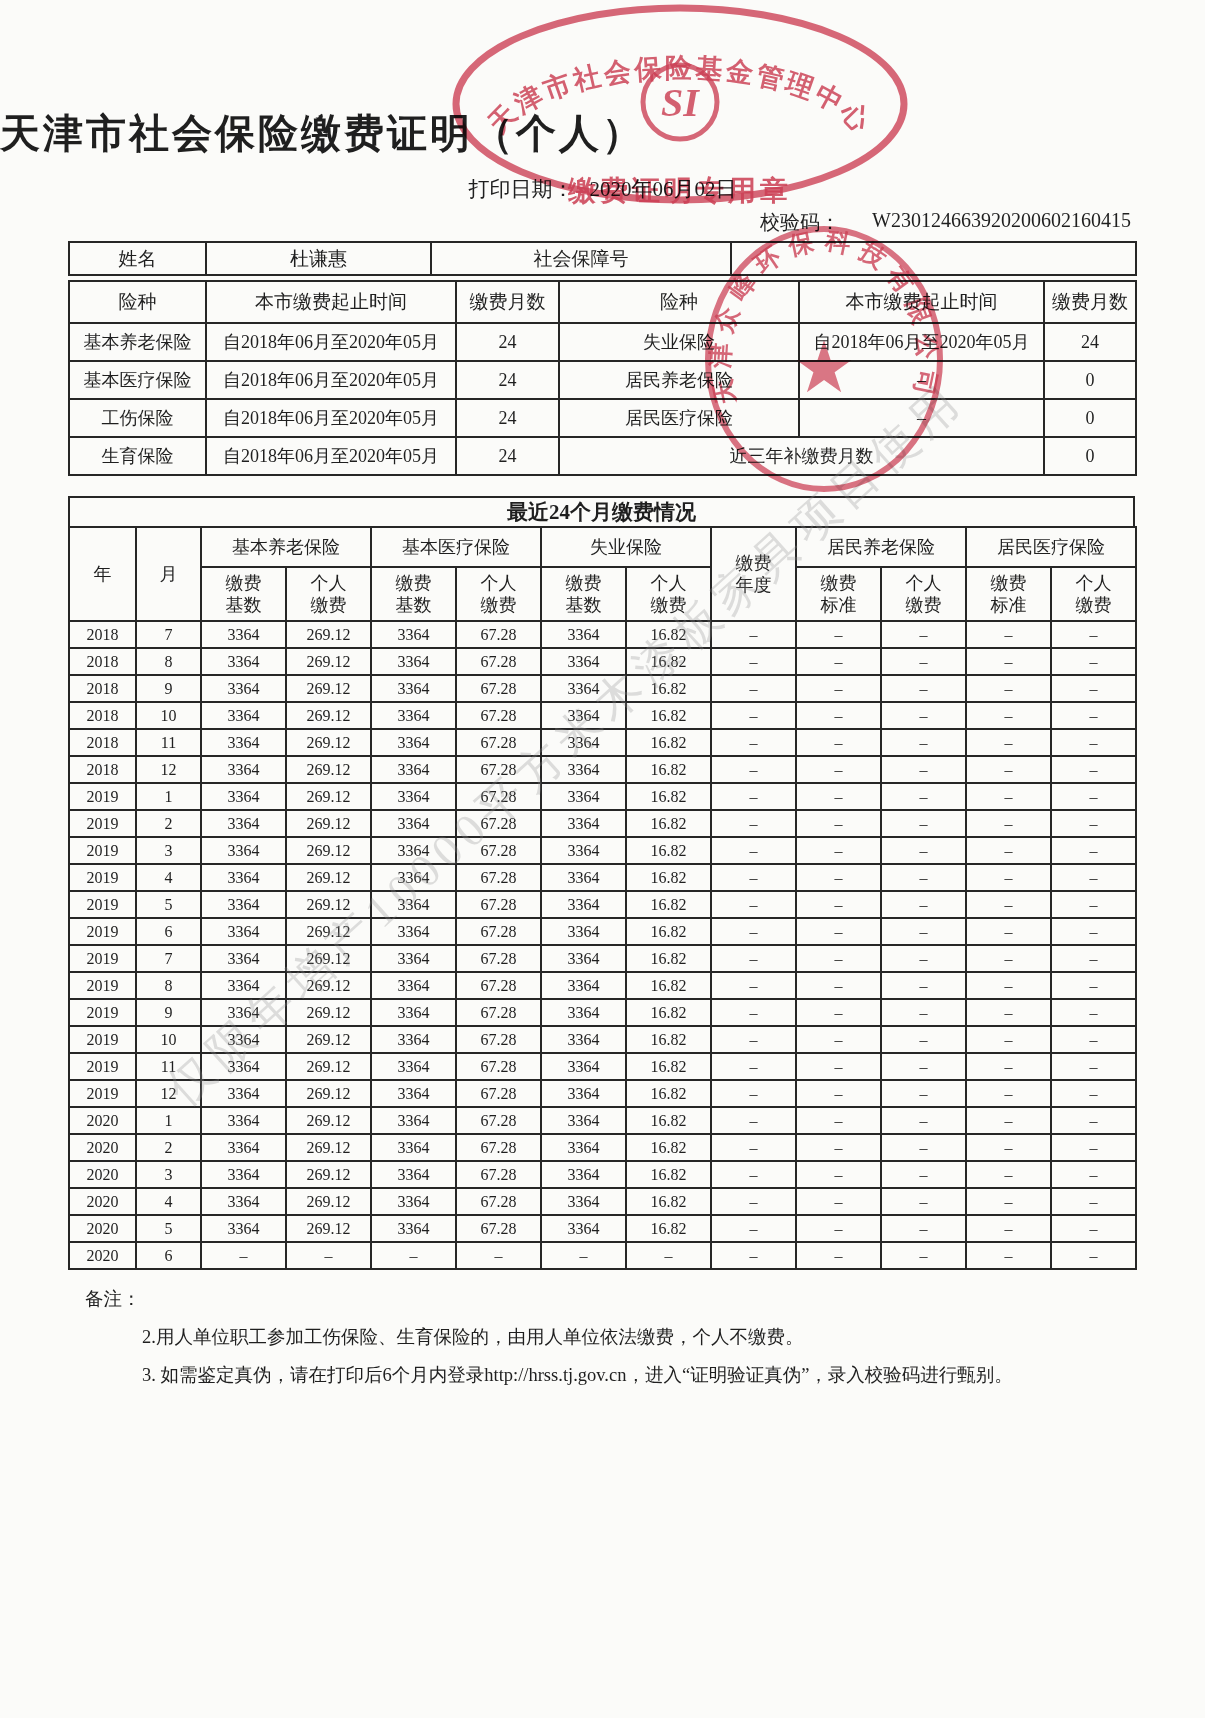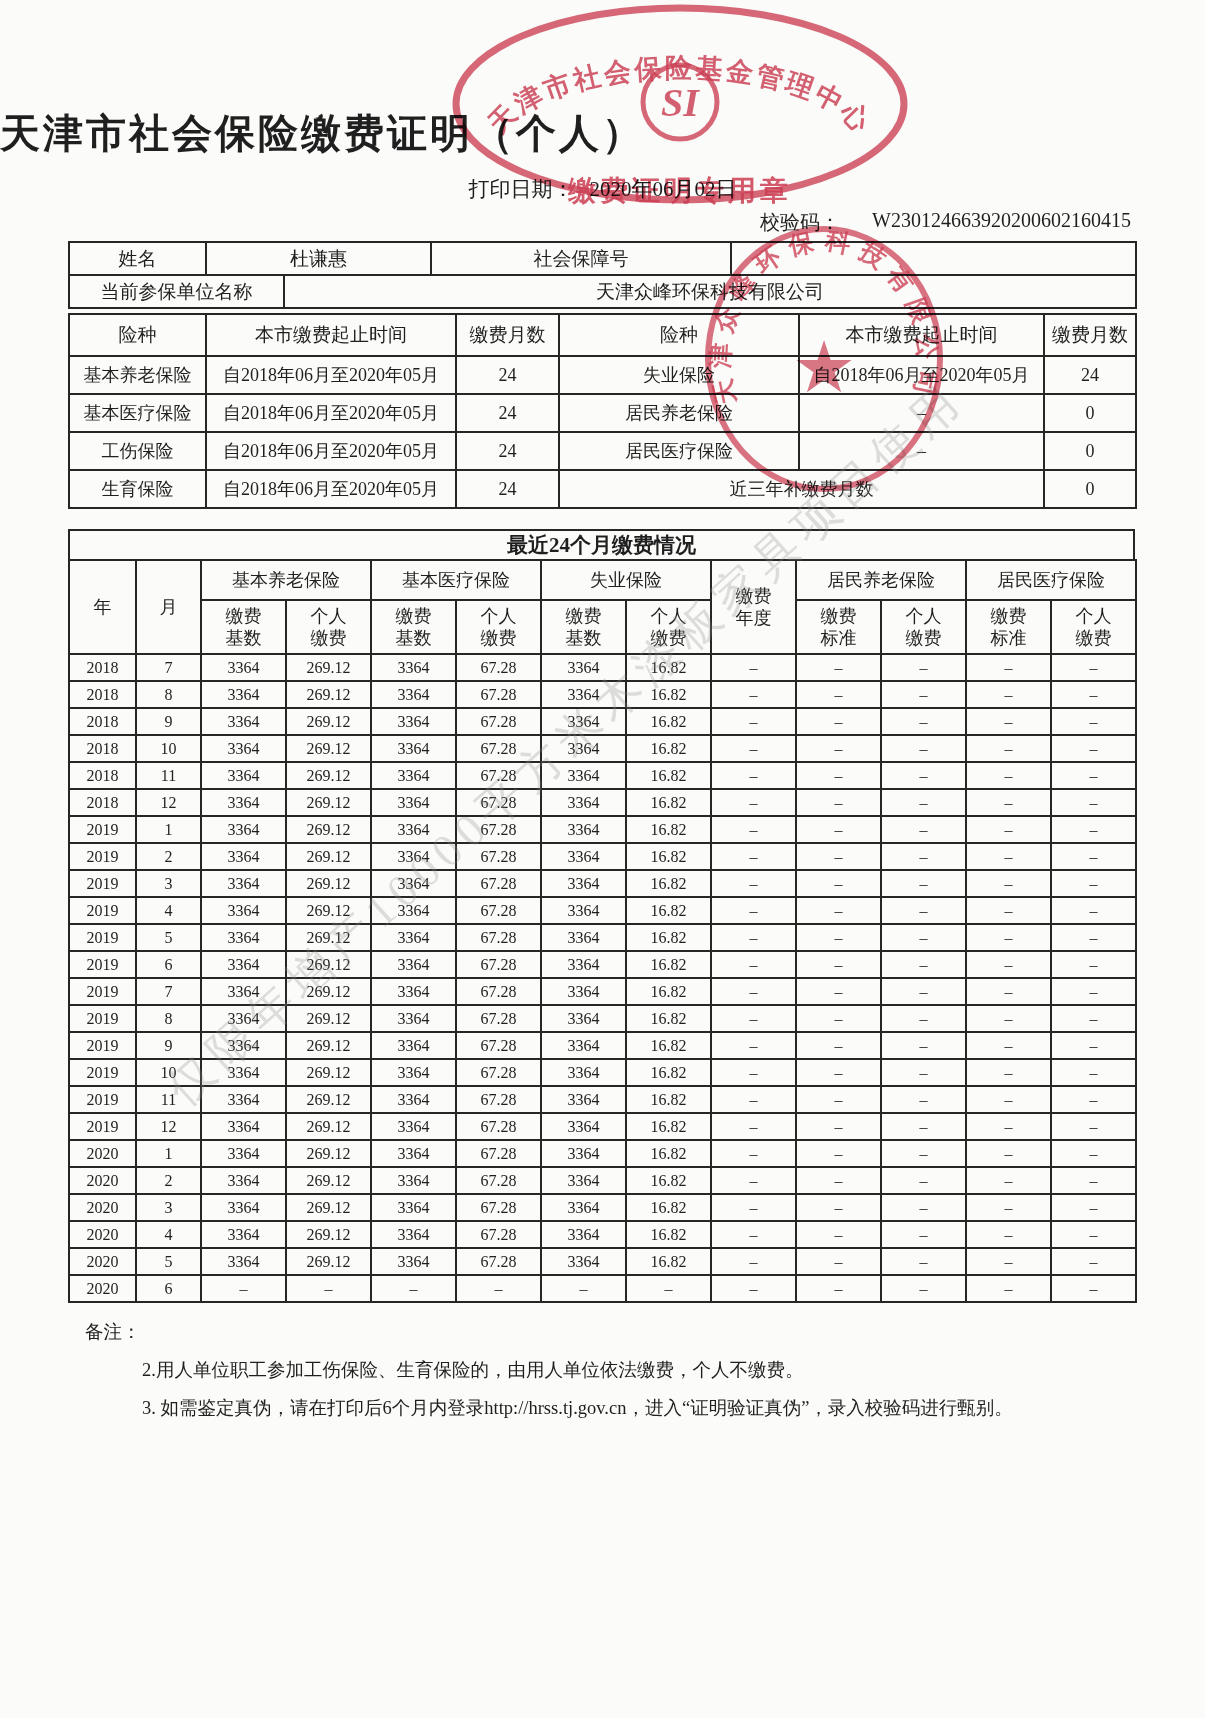--- a/index.html
+++ b/index.html
@@ -118,32 +118,20 @@
     <tbody>
         <tr>
       <td>姓名</td>
       <td>杜谦惠</td>
       <td>社会保障号</td>
       <td></td>
     </tr>
   </tbody>
     </table>
 
-  <table class="doc-table info-table2">
-    <colgroup>
-        <col style="width:215px">
-        <col style="width:852px">
-      </colgroup>
-    <tbody>
-        <tr>
-      <td>当前参保单位名称</td>
-      <td>天津众峰环保科技有限公司</td>
-    </tr>
-  </tbody>
-    </table>
 
   <table class="doc-table summary-table">
     <colgroup>
       <col style="width:137px">
         <col style="width:250px">
         <col style="width:103px">
       <col style="width:240px">
         <col style="width:245px">
         <col style="width:92px">
     </colgroup>

